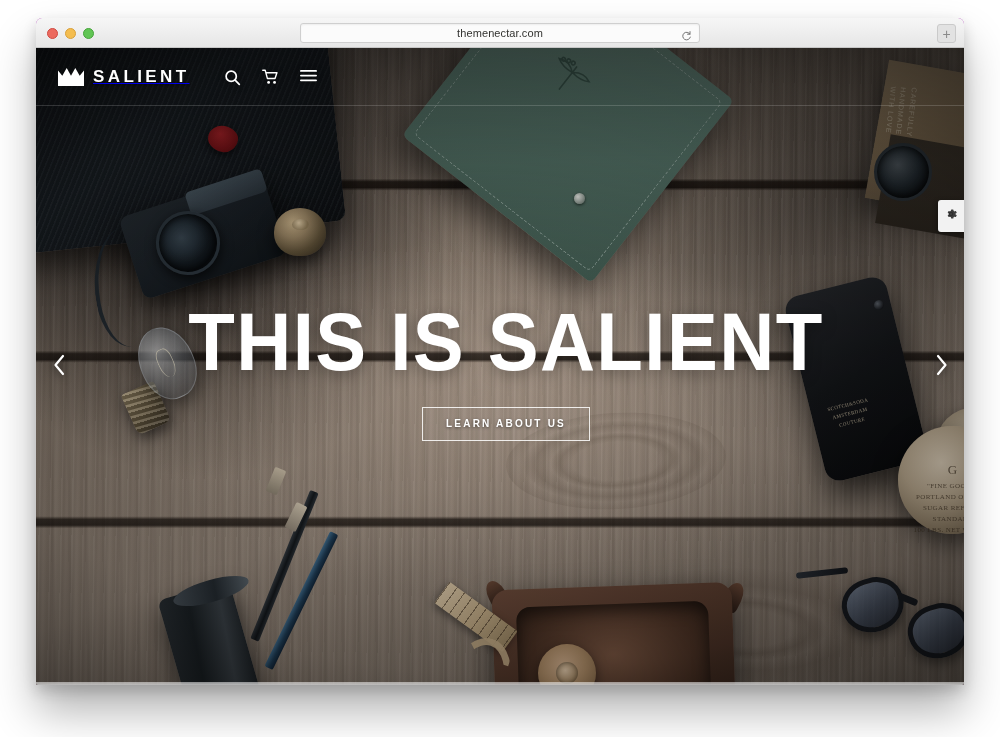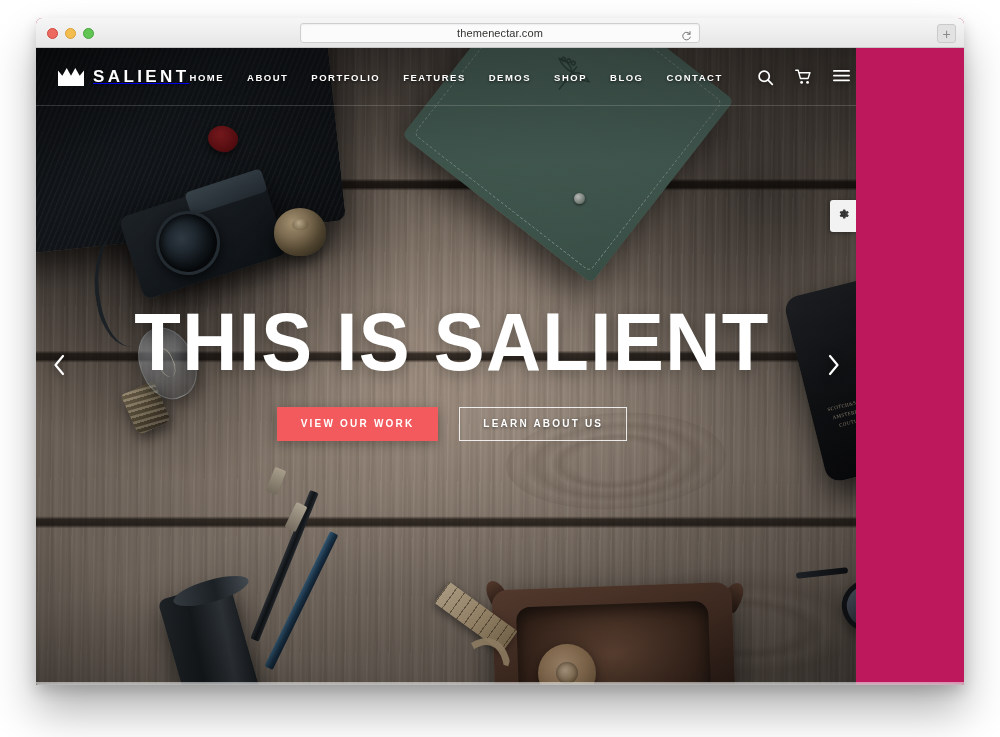--- a/index.html
+++ b/index.html
@@ -13,21 +13,21 @@
     font-family: "Liberation Sans", sans-serif;
   }
 
   
   .browser-window {
     position: absolute;
     left: 36px;
     top: 18px;
     width: 928px;
     height: 667px;
-    background: #be185d;
+    background: #a21caf;
     border-radius: 6px 6px 2px 2px;
     box-shadow: 0 26px 44px rgba(0,0,0,0.30),
                 0 6px 14px rgba(0,0,0,0.16);
     overflow: hidden;
   }
 
   
   .browser-chrome {
     position: relative;
     height: 30px;
@@ -81,21 +81,21 @@
     align-items: center;
     justify-content: center;
     color: #8a8a8a;
     font-size: 14px;
     line-height: 1;
   }
 
   
   .viewport {
     position: relative;
-    width: 820px;
+    width: 928px;
     height: 637px;
     overflow: hidden;
     background: #4a4440;
   }
 
   
   .wood-bg {
     position: absolute;
     inset: 0;
     background-color: #8d7f73;
@@ -780,30 +780,20 @@
     <header class="site-header">
       <a class="logo" href="#">
         <span class="logo-crown">
           <svg viewBox="0 0 26 18" fill="#ffffff">
             <path d="M0 18V2.6l4.3 5.1L8.7 0l4.3 7.7L17.3 0l4.4 7.7L26 2.6V18H0z"></path>
           </svg>
         </span>
         <span class="logo-text">SALIENT</span>
       </a>
 
-      <nav class="main-nav">
-        <a class="nav-link" href="#">HOME</a>
-        <a class="nav-link" href="#">ABOUT</a>
-        <a class="nav-link" href="#">PORTFOLIO</a>
-        <a class="nav-link" href="#">FEATURES</a>
-        <a class="nav-link" href="#">DEMOS</a>
-        <a class="nav-link" href="#">SHOP</a>
-        <a class="nav-link" href="#">BLOG</a>
-        <a class="nav-link" href="#">CONTACT</a>
-      </nav>
 
       <div class="header-tools">
         <span class="tool-icon">
           <svg viewBox="0 0 17 17" fill="none" stroke="#ffffff" stroke-width="1.7" stroke-linecap="round">
             <circle cx="7.2" cy="7.2" r="5.1"></circle>
             <path d="M11.1 11.1l4.2 4.2"></path>
           </svg>
         </span>
         <span class="tool-icon">
           <svg viewBox="0 0 18 17" fill="none" stroke="#ffffff" stroke-width="1.5" stroke-linecap="round" stroke-linejoin="round">
@@ -816,21 +806,20 @@
           <svg viewBox="0 0 18 14" fill="none" stroke="#ffffff" stroke-width="2" stroke-linecap="round">
             <path d="M1 2h16M1 7h16M1 12h16"></path>
           </svg>
         </span>
       </div>
     </header>
 
     <div class="hero-content">
       <h1 class="hero-title">THIS IS SALIENT</h1>
       <div class="hero-buttons">
-        <a class="btn btn-primary" href="#">VIEW OUR WORK</a>
         <a class="btn btn-outline" href="#">LEARN ABOUT US</a>
       </div>
     </div>
 
     <div class="slider-arrow arrow-prev">
       <span>
         <svg viewBox="0 0 15 22" fill="none" stroke="#ffffff" stroke-width="2.2" stroke-linecap="round" stroke-linejoin="round">
           <path d="M11 2L3.5 11 11 20"></path>
         </svg>
       </span>

